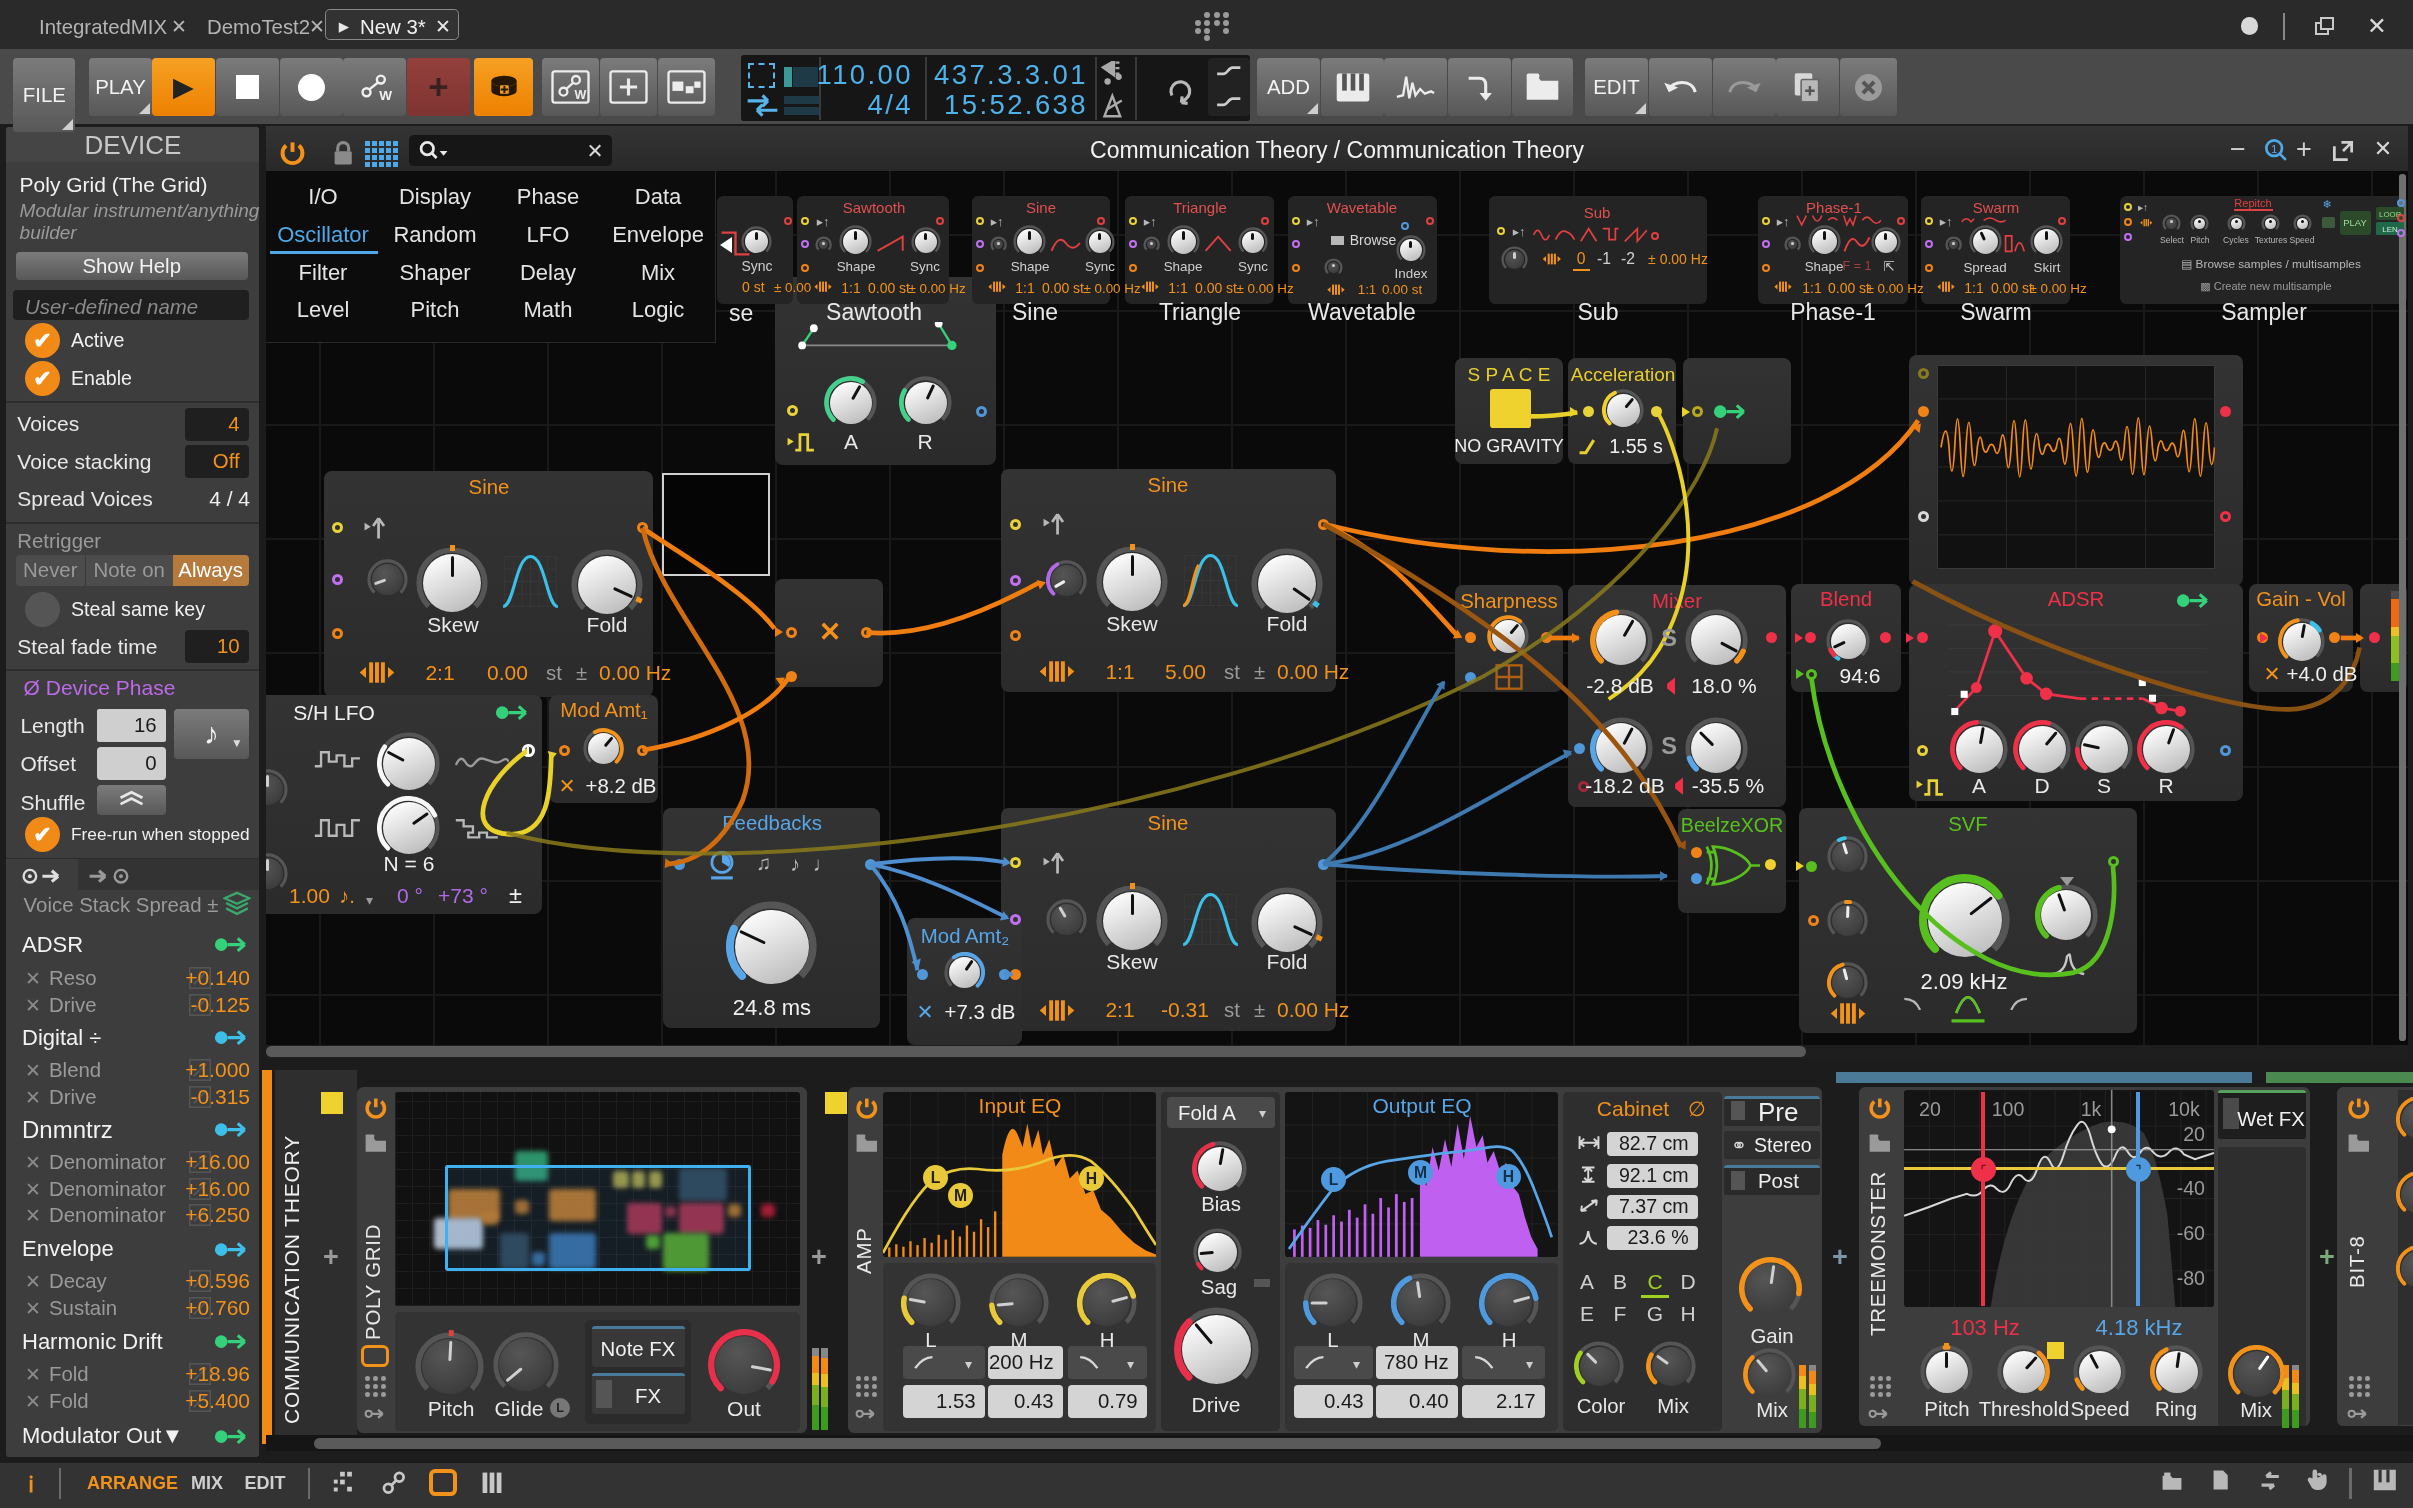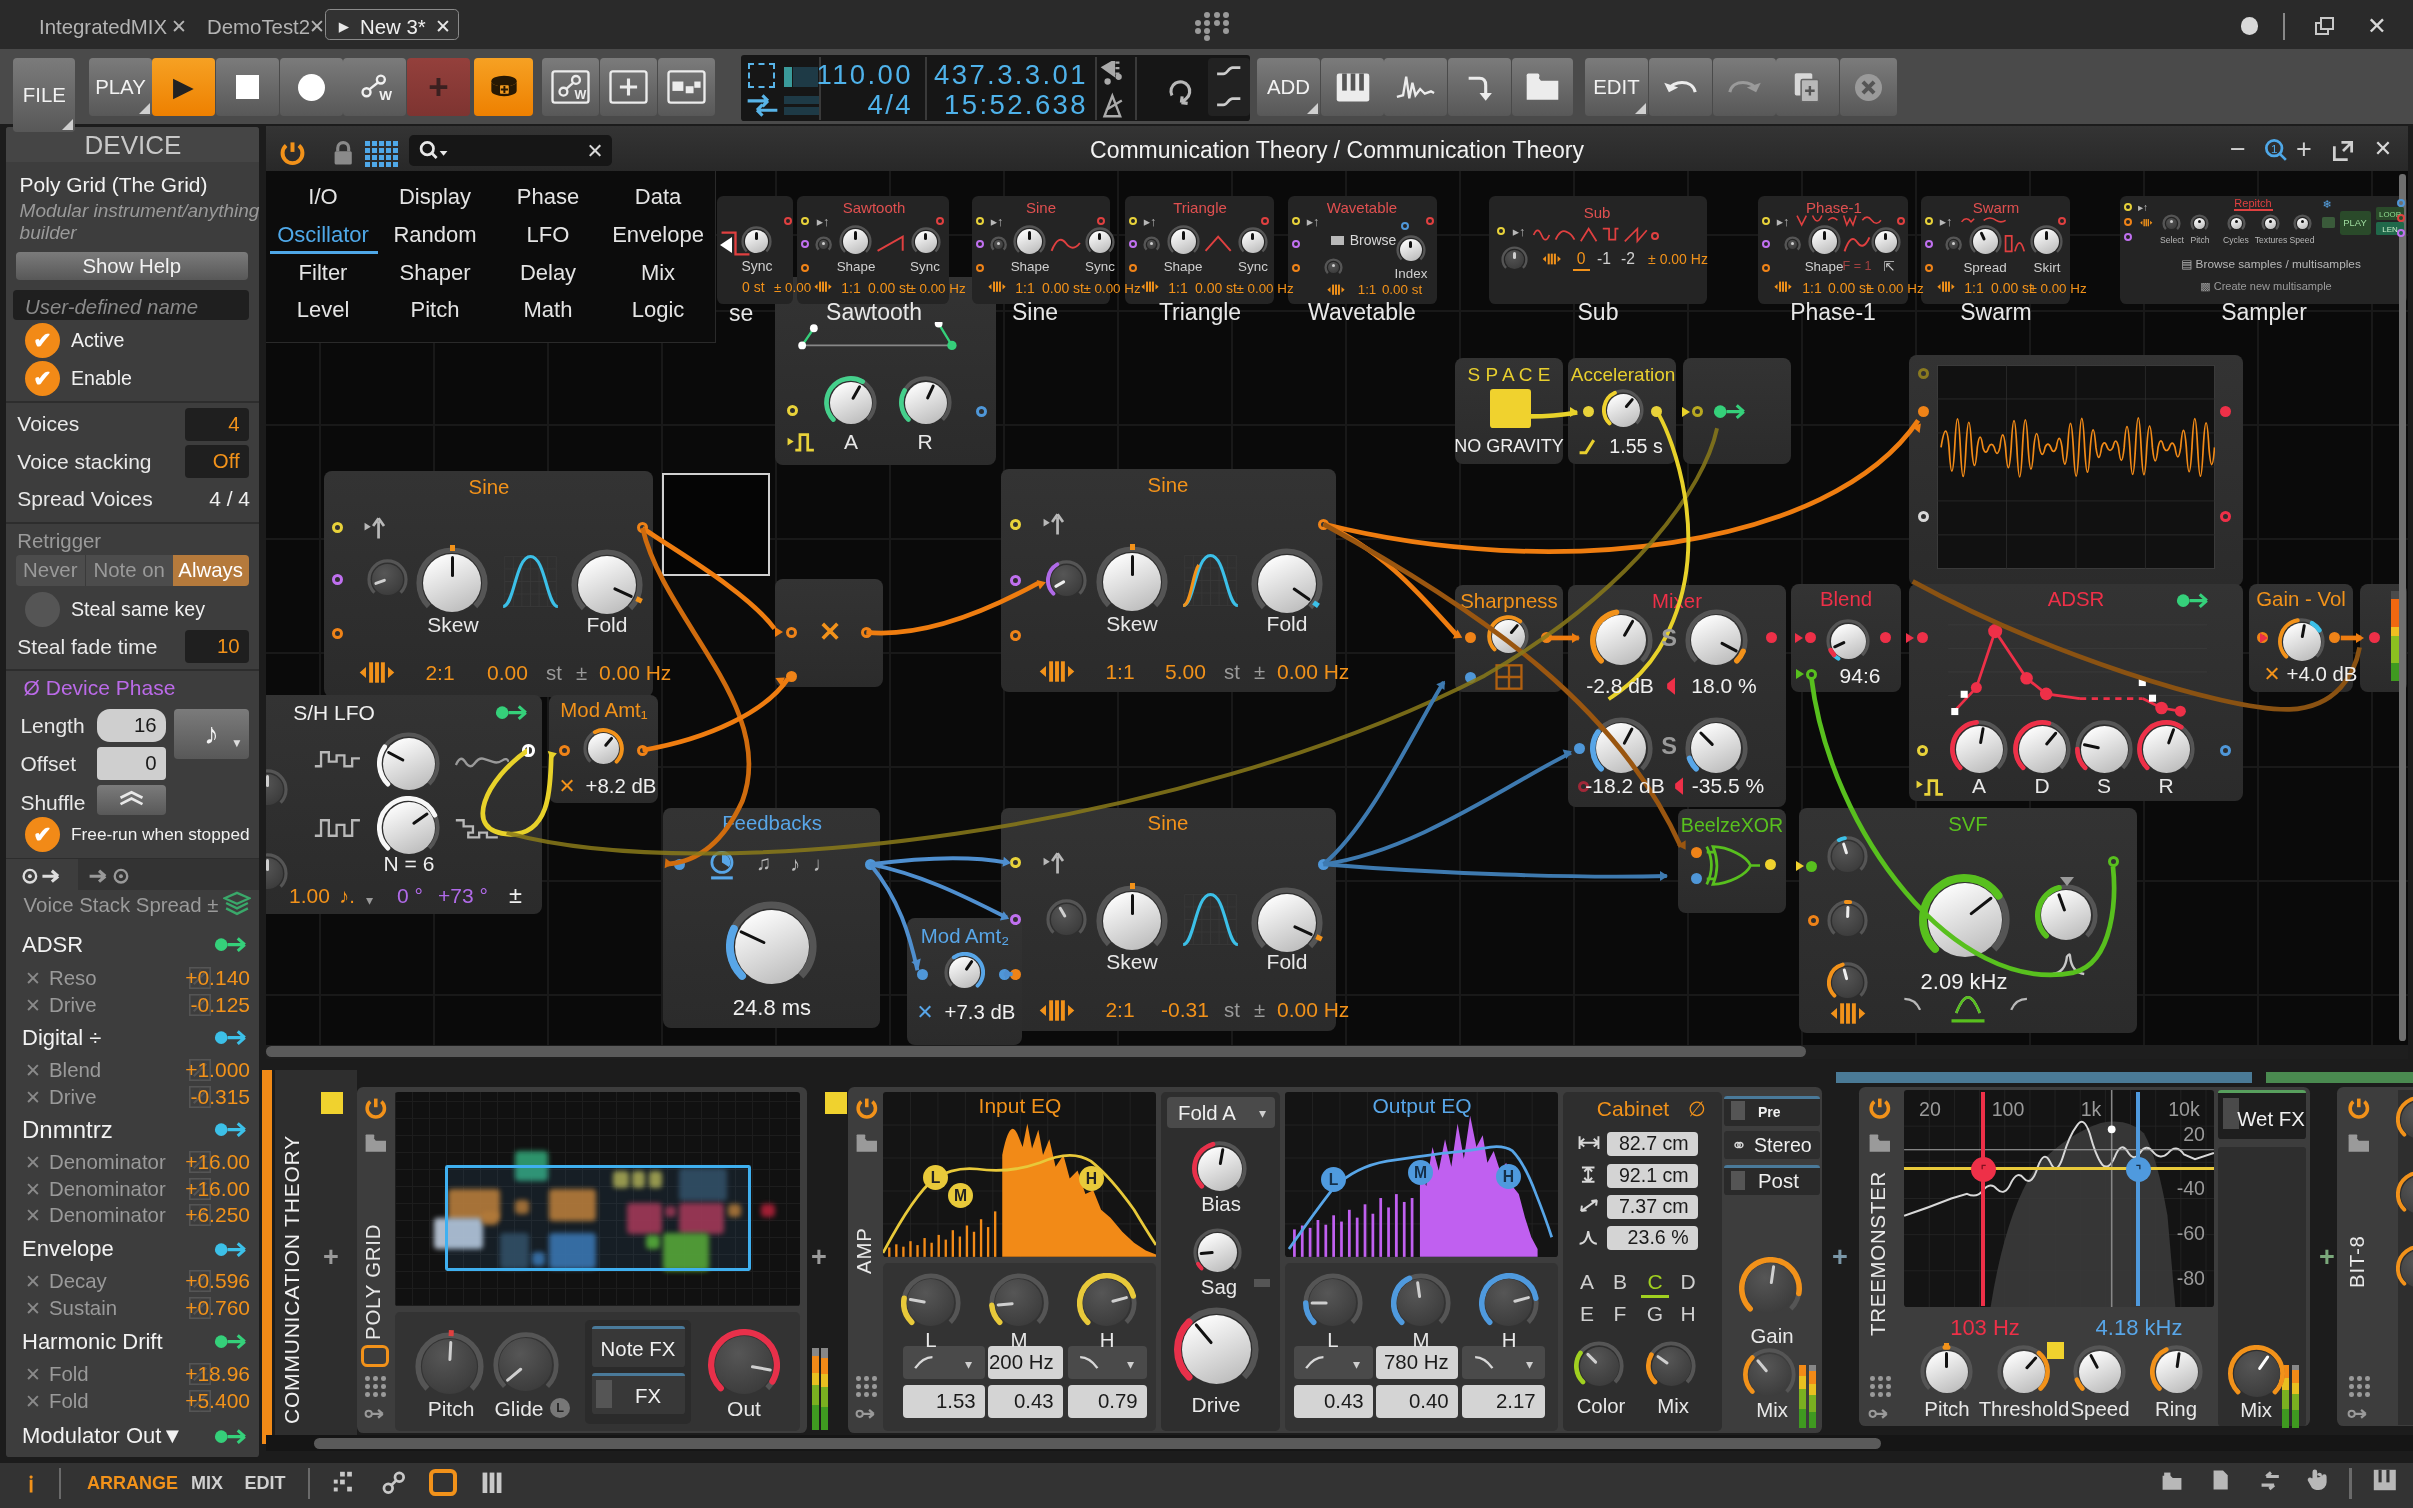--- a/index.html
+++ b/index.html
@@ -213,21 +213,21 @@
     <div style="flex:1.25;background:#4c4c4c;display:flex;align-items:center;justify-content:center;color:#9a9a9a">Note on</div>
     <div style="flex:1.1;background:#b57a3c;border-radius:0 3.9px 3.9px 0;display:flex;align-items:center;justify-content:center;color:#fff">Always</div>
   </div>
 <div class="abs" style="left:25px;top:592px;width:35px;height:35px;border-radius:50%;background:#555;z-index:3"></div>
 <div class="abs" style="left:71px;top:609px;transform:translate(0,-50%);font-size:19.6px;color:#f0f0f0;font-weight:400;white-space:nowrap;;z-index:4">Steal same key</div>
 <div class="abs" style="left:17.3px;top:647px;transform:translate(0,-50%);font-size:21px;color:#e8e8e8;font-weight:400;white-space:nowrap;;z-index:4">Steal fade time</div>
 <div class="abs" style="left:185px;top:630px;width:64px;height:33px;background:#1f1f1f;border-radius:3.9px;display:flex;align-items:center;padding-right:9.4px;justify-content:flex-end;box-sizing:border-box;font-size:20.4px;color:#f2921a;z-index:3">10</div>
 <div class="abs" style="left:6.3px;top:669px;width:253px;height:1.6px;background:#2d2d2d;;z-index:1"></div>
 <div class="abs" style="left:23.6px;top:688px;transform:translate(0,-50%);font-size:21px;color:#bb6ae8;font-weight:400;white-space:nowrap;;z-index:4">Ø Device Phase</div>
 <div class="abs" style="left:20.4px;top:726px;transform:translate(0,-50%);font-size:21px;color:#e8e8e8;font-weight:400;white-space:nowrap;;z-index:4">Length</div>
-<div class="abs" style="left:97px;top:709px;width:69px;height:33px;background:#cfcfcf;border-radius:13px;display:flex;align-items:center;padding-right:9.4px;justify-content:flex-end;box-sizing:border-box;font-size:20.4px;color:#1a1a1a;z-index:3">16</div>
+<div class="abs" style="left:97px;top:709px;width:69px;height:33px;background:#cfcfcf;border-radius:2px;display:flex;align-items:center;padding-right:9.4px;justify-content:flex-end;box-sizing:border-box;font-size:20.4px;color:#1a1a1a;z-index:3">16</div>
 <div class="abs" style="left:20.4px;top:764px;transform:translate(0,-50%);font-size:21px;color:#e8e8e8;font-weight:400;white-space:nowrap;;z-index:4">Offset</div>
 <div class="abs" style="left:97px;top:747px;width:69px;height:33px;background:#cfcfcf;border-radius:3.9px;display:flex;align-items:center;padding-right:9.4px;justify-content:flex-end;box-sizing:border-box;font-size:20.4px;color:#1a1a1a;z-index:3">0</div>
 <div class="tbtn" style="left:174px;top:709px;width:75px;height:50px;font-size:30px">♪<span style="position:absolute;right:6.3px;bottom:9.4px;font-size:11.8px;color:#ddd">▼</span></div>
 <div class="abs" style="left:20.4px;top:803px;transform:translate(0,-50%);font-size:21px;color:#e8e8e8;font-weight:400;white-space:nowrap;;z-index:4">Shuffle</div>
 <div class="tbtn" style="left:97px;top:785px;width:69px;height:30px">
     <svg width="27" height="20.4" viewBox="0 0 34 26">
       <path d="M3 10 L17 3 L31 10 M3 18 L17 11 L31 18" stroke="#e8e8e8" stroke-width="3.5" fill="none"></path>
     </svg>
   </div>
 <div class="ck" style="left:25px;top:817px">✔</div>
@@ -1901,21 +1901,21 @@
       <path d="M11.5 52.5 A29.0 29.0 0 1 1 52.5 52.5" stroke="#555" stroke-width="5" fill="none"></path>
       <path d="M11.5 52.5 A29.0 29.0 0 0 1 6.9 17.5" stroke="#f2921a" stroke-width="6" fill="none" stroke-linecap="round"></path>
     </svg>
     <div class="abs" style="left:5.5px;top:5.5px;width:39px;height:39px;border-radius:50%;background:radial-gradient(circle at 40% 30%,#565656,#353535)"></div>
     <div class="abs" style="left:23.6px;top:7px;width:3.1px;height:14px;background:#cfcfcf;border-radius:1.6px;transform-origin:1.6px 18px;transform:rotate(-55deg)"></div>
   </div>
 <div class="abs" style="left:1601px;top:1406px;transform:translate(-50%,-50%);font-size:20.4px;color:#e8e8e8;font-weight:400;white-space:nowrap;;z-index:5">Color</div>
 <div class="abs" style="left:1673px;top:1406px;transform:translate(-50%,-50%);font-size:20.4px;color:#e8e8e8;font-weight:400;white-space:nowrap;;z-index:5">Mix</div>
 <div class="abs" style="left:1724px;top:1096px;width:96px;height:30px;background:#2a2a2a;border-radius:3.1px;border-top:3.1px solid #4a7a9a;z-index:3"></div>
 <div class="abs" style="left:1731px;top:1101px;width:14px;height:19px;background:#555;;z-index:4"></div>
-<div class="abs" style="left:1758px;top:1112px;transform:translate(0,-50%);font-size:14px;color:#f0f0f0;font-weight:700;white-space:nowrap;;z-index:5">Pre</div>
+<div class="abs" style="left:1758px;top:1112px;transform:translate(0,-50%);font-size:26px;color:#f0f0f0;font-weight:400;white-space:nowrap;;z-index:5">Pre</div>
 <div class="abs" style="left:1724px;top:1131px;width:96px;height:28px;background:#2e2e2e;border-radius:3.1px;z-index:3"></div>
 <div class="abs" style="left:1731px;top:1145px;transform:translate(0,-50%);font-size:19px;color:#d8d8d8;font-weight:400;white-space:nowrap;;z-index:5">⚭</div>
 <div class="abs" style="left:1754px;top:1145px;transform:translate(0,-50%);font-size:19.6px;color:#f0f0f0;font-weight:400;white-space:nowrap;;z-index:5">Stereo</div>
 <div class="abs" style="left:1724px;top:1165px;width:96px;height:30px;background:#2a2a2a;border-radius:3.1px;border-top:3.1px solid #4a7a9a;z-index:3"></div>
 <div class="abs" style="left:1731px;top:1171px;width:14px;height:19px;background:#555;;z-index:4"></div>
 <div class="abs" style="left:1758px;top:1181px;transform:translate(0,-50%);font-size:20.4px;color:#f0f0f0;font-weight:400;white-space:nowrap;;z-index:5">Post</div>
 <div class="abs" style="left:1739px;top:1257px;width:63px;height:63px;z-index:4">
     <svg class="abs" style="left:0;top:0" width="63" height="63" viewBox="0 0 80 80">
       <path d="M14.2 65.8 A36.5 36.5 0 1 1 65.8 65.8" stroke="#555" stroke-width="6" fill="none"></path>
       <path d="M14.2 65.8 A36.5 36.5 0 1 1 75.9 46.3" stroke="#f2921a" stroke-width="7" fill="none" stroke-linecap="round"></path>

